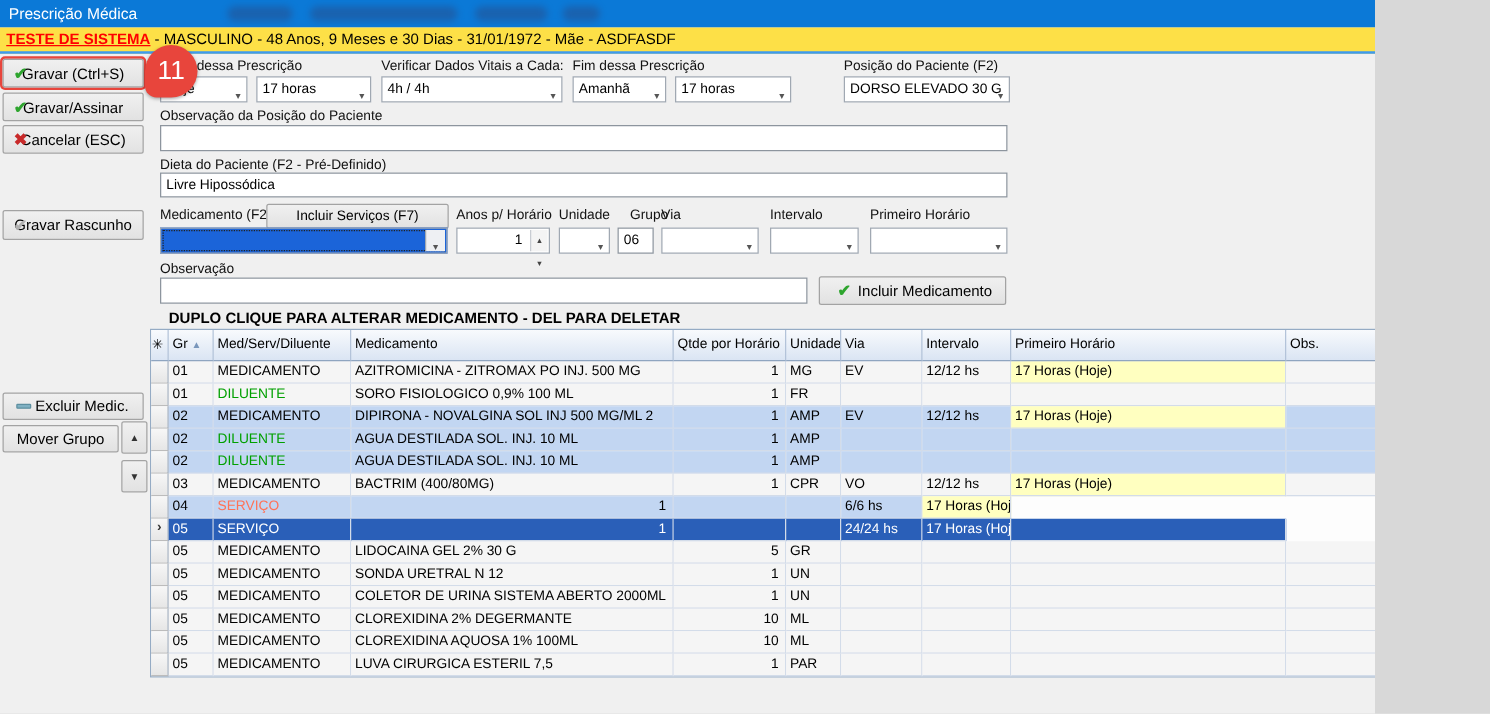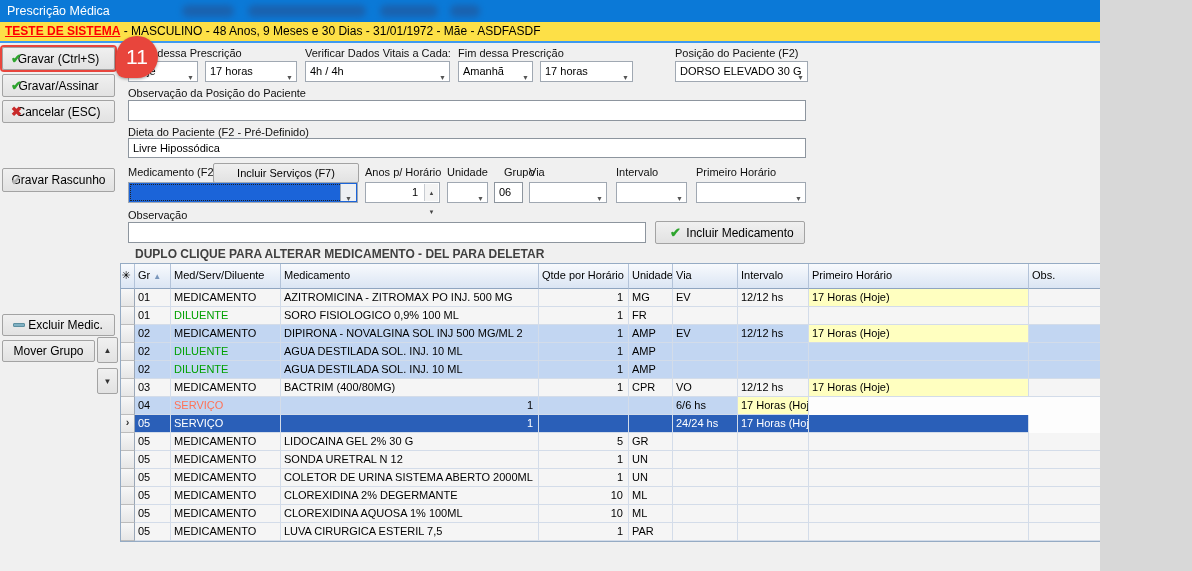--- a/index.html
+++ b/index.html
@@ -29,21 +29,21 @@
   .flabel { position:absolute; font-size:11px; color:#111; white-space:nowrap; }
   .combo, .tfield { position:absolute; height:21px; background:#fff; border:1px solid #a0a8b2; font-size:11px; line-height:19px; padding:0 16px 0 4px; color:#000; white-space:nowrap; overflow:hidden; }
   .tfield { padding-right:4px; border-color:#8d959e; }
   .combo .dd { position:absolute; right:3px; top:6px; font-size:7px; color:#555; }
   .combo-blue { background:#1b64d9; outline:1px dotted #222; outline-offset:-3px; }
   .combo-blue .ddbox { position:absolute; right:1px; top:1px; bottom:1px; width:16px; background:#eef0f3; border-left:1px solid #a0a8b2; text-align:center; }
   .combo-blue .ddbox .dd2 { font-size:7px; color:#555; position:relative; top:4px; }
   .spinner { position:absolute; height:21px; background:#fff; border:1px solid #a0a8b2; font-size:11px; line-height:19px; text-align:right; padding-right:21px; }
   .spin-arrows { position:absolute; right:1px; top:1px; bottom:1px; width:14px; border-left:1px solid #c8ccd2; display:flex; flex-direction:column; align-items:center; justify-content:space-around; font-size:6px; color:#444; background:#f4f4f4; }
 
-  .hint { position:absolute; left:135px; top:247px; font-size:12px; font-weight:bold; color:#404040; }
+  .hint { position:absolute; left:135px; top:247px; font-size:12px; font-weight:bold; color:#000000; }
 
   
   .grid { position:absolute; left:120px; top:263px; width:1072px; background:#fdfdfd; border:1px solid #95abc4; }
   .grid-hdr, .grid-row { display:grid; grid-template-columns:14px 36px 110px 258px 90px 44px 65px 71px 220px 1fr; }
   .grid-hdr { height:25px; background:linear-gradient(#f8fafd,#d9e4f3); }
   .grid-hdr .hcell { font-size:11px; color:#000; padding:5px 3px 0 3px; border-right:1px solid #b3c3d9; border-bottom:1px solid #8fa5c0; white-space:nowrap; overflow:hidden; position:relative; }
   .sort-ic { font-size:8px; color:#7996bb; margin-left:3px; }
   .hicon { text-align:center; padding-left:0 !important; color:#5a7290; font-size:9px; }
   .grid-row { height:18px; }
   .grid-row .cell { font-size:11px; line-height:17px; padding:0 3px; border-right:1px solid #d3dce9; border-bottom:1px solid #d3dce9; white-space:nowrap; overflow:hidden; }

